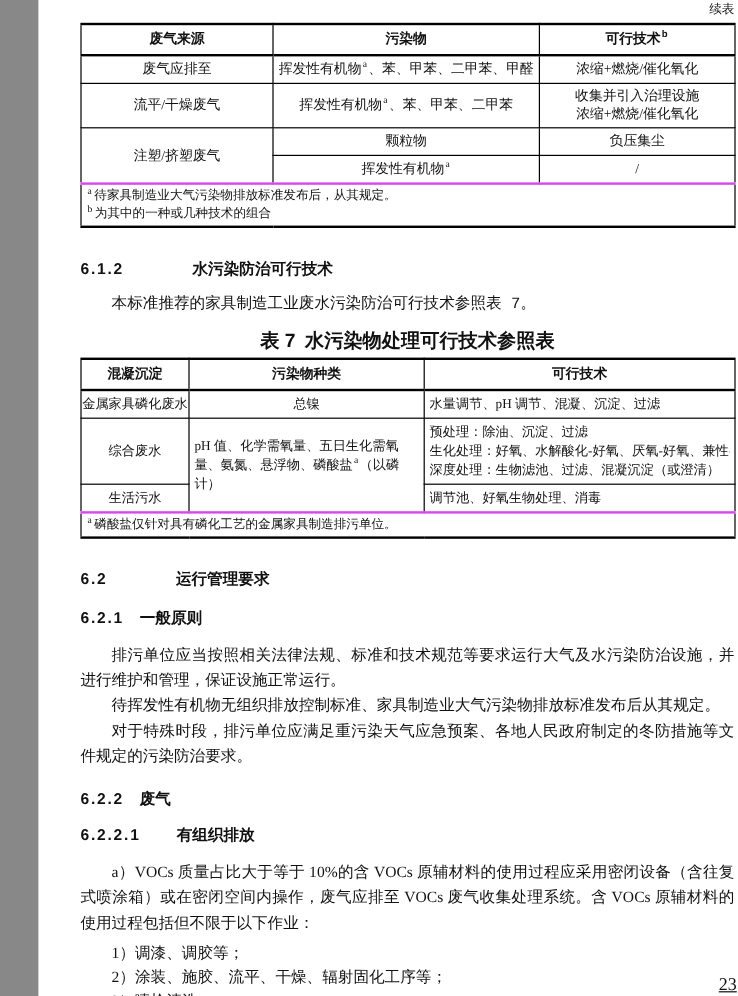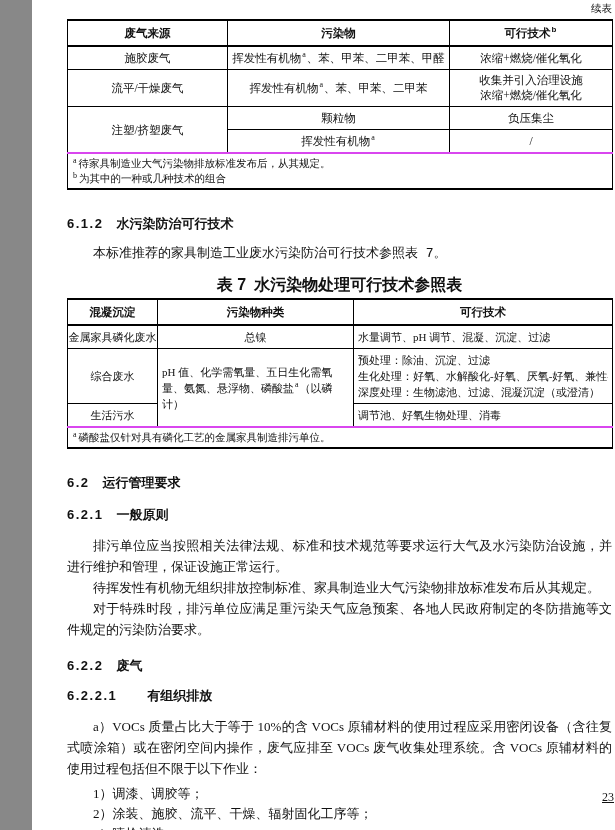--- a/index.html
+++ b/index.html
@@ -52,29 +52,29 @@
   }
   tr.footrow sup{ margin-right:2px; }
   
   table.t7{ font-size:11px; }
   table.t7 td.type-cell{ padding:2px 0; white-space:nowrap; overflow:hidden; }
   table.t7 td.left{ text-align:left; }
   table.t7 td.left div{ line-height:16px; white-space:nowrap; overflow:hidden; }
   .sp-b{ margin-top:11px;font-family:Liberation Mono, monospace; }
   .sp-c{ margin-top:13px; }
   .sp-d{ margin-top:6px; }
-  .sp-e{ margin-top:26px; }
+  .sp-e{ margin-top:26px;gap:44px; }
   .sp-f{ margin-top:16px; }
   .sp-g{ margin-top:12px; }
   .sp-h{ margin-top:18px; }
   .sp-i{ margin-top:14px;gap:17px; }
   .sp-j{ margin-top:5px; }
   .page-num{
-    position:absolute; right:33px; bottom:25px;
-    font-size:12px;
+    position:absolute; right:33px; bottom:0;
+    font-size:15px;
     text-decoration:underline;
   }
 </style>
 </head>
 <body>
 
 <div class="page">
 
   <div class="cont-label">续表</div>
 
@@ -86,21 +86,21 @@
       </colgroup>
     <thead>
       <tr>
         <th>废气来源</th>
         <th>污染物</th>
         <th><span>可行技术</span><sup>b</sup></th>
       </tr>
     </thead>
     <tbody>
       <tr>
-        <td>施胶废气</td>
+        <td>废气应排至</td>
         <td class="nowrap"><span>挥发性有机物</span><sup>a</sup><span>、苯、甲苯、二甲苯、甲醛</span></td>
         <td>浓缩+燃烧/催化氧化</td>
       </tr>
       <tr>
         <td>流平/干燥废气</td>
         <td class="nowrap"><span>挥发性有机物</span><sup>a</sup><span>、苯、甲苯、二甲苯</span></td>
         <td class="two-line">
           <div>收集并引入治理设施</div>
           <div>浓缩+燃烧/催化氧化</div>
         </td>

